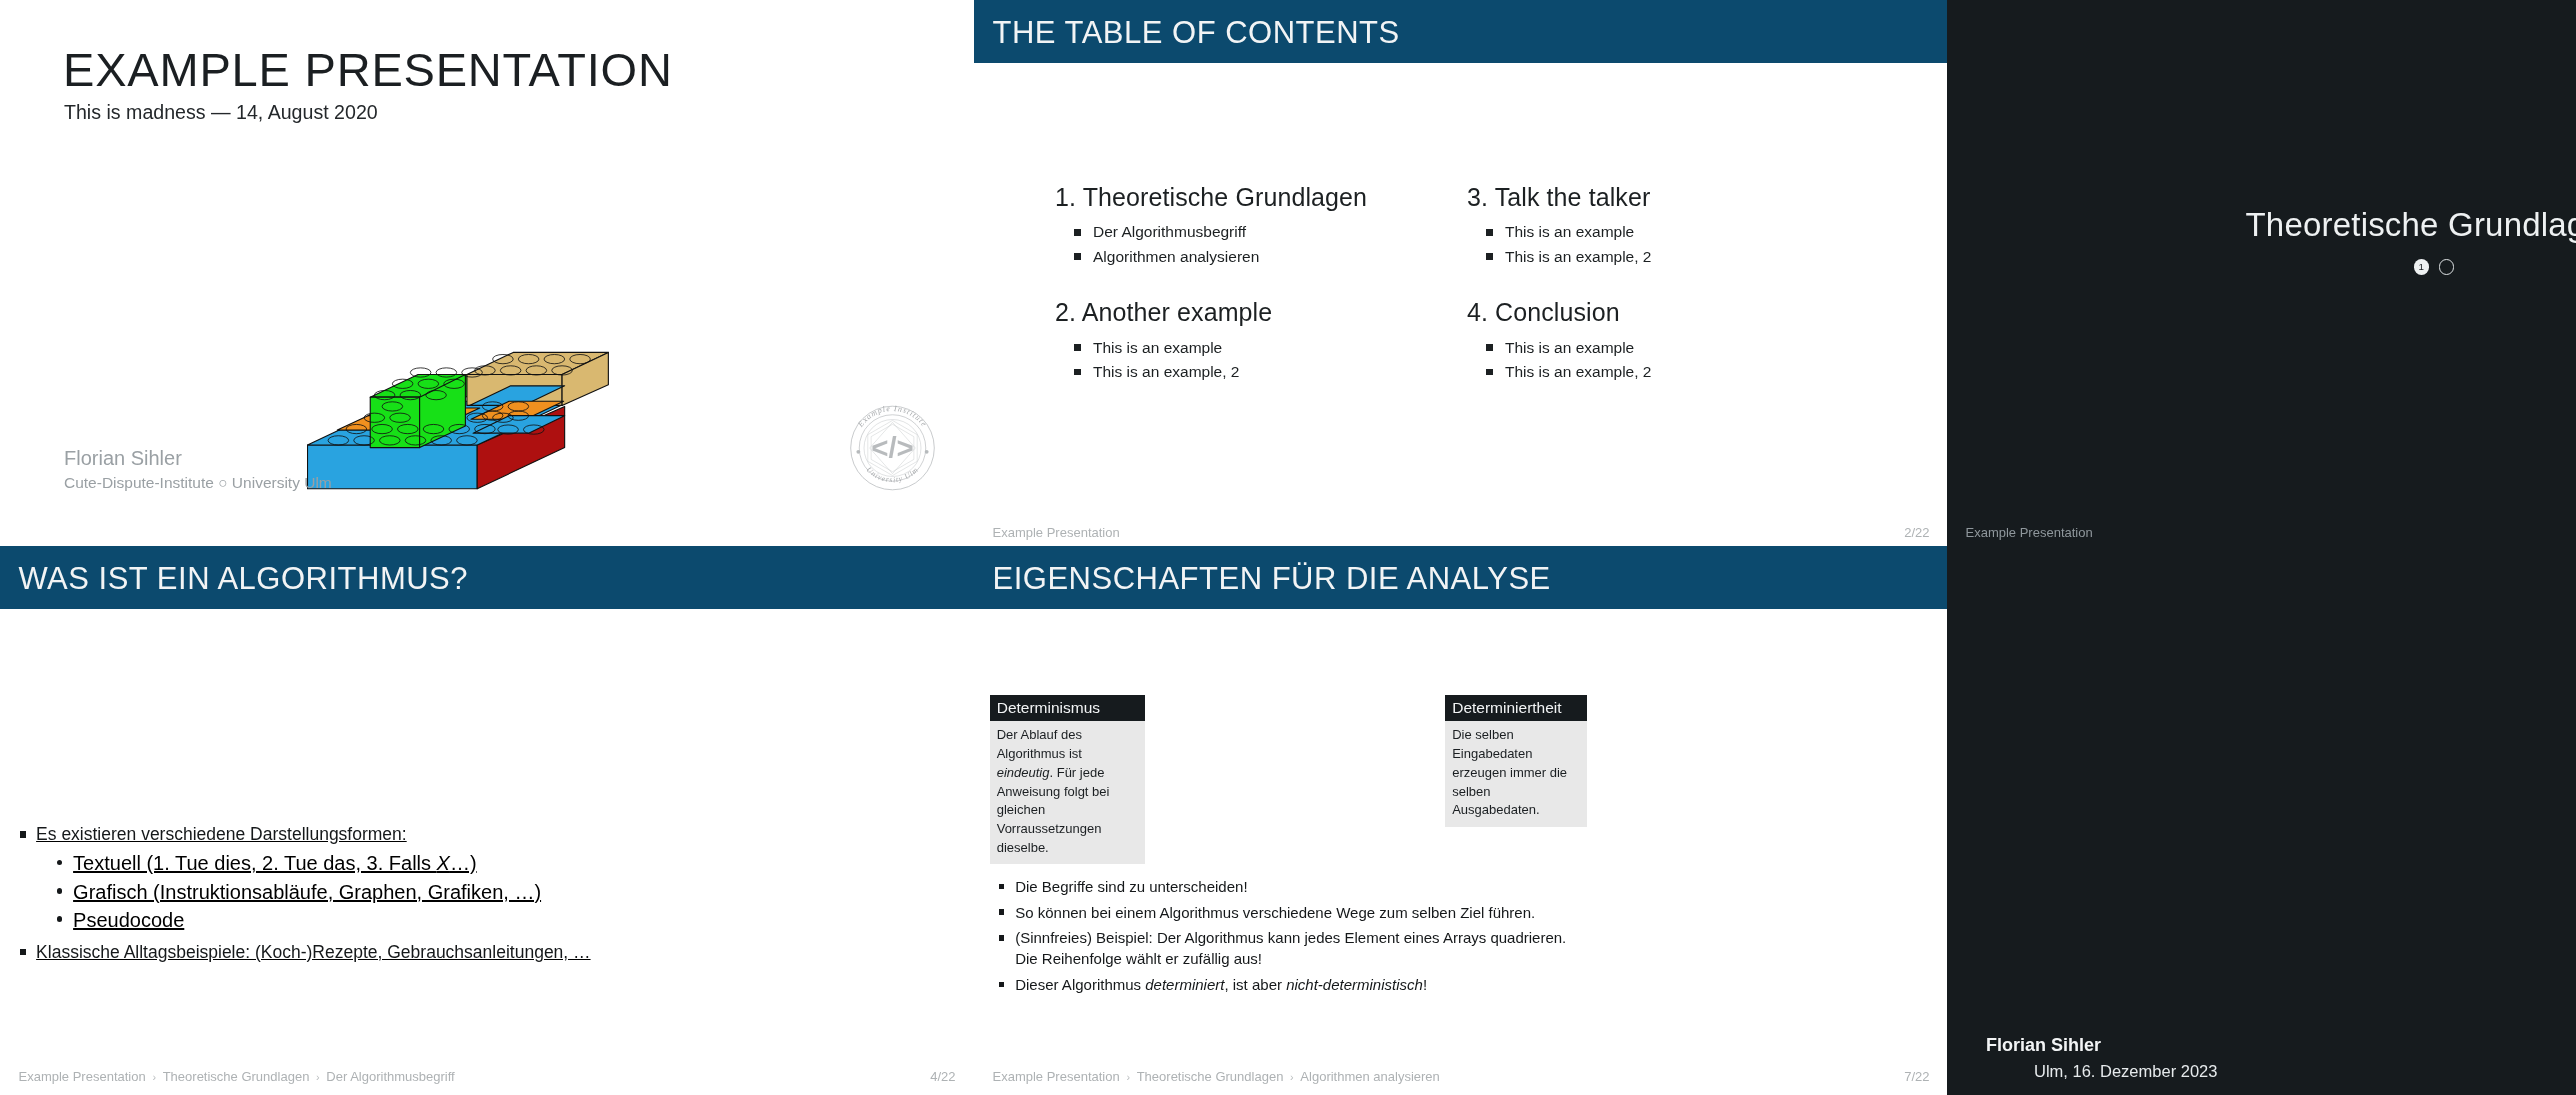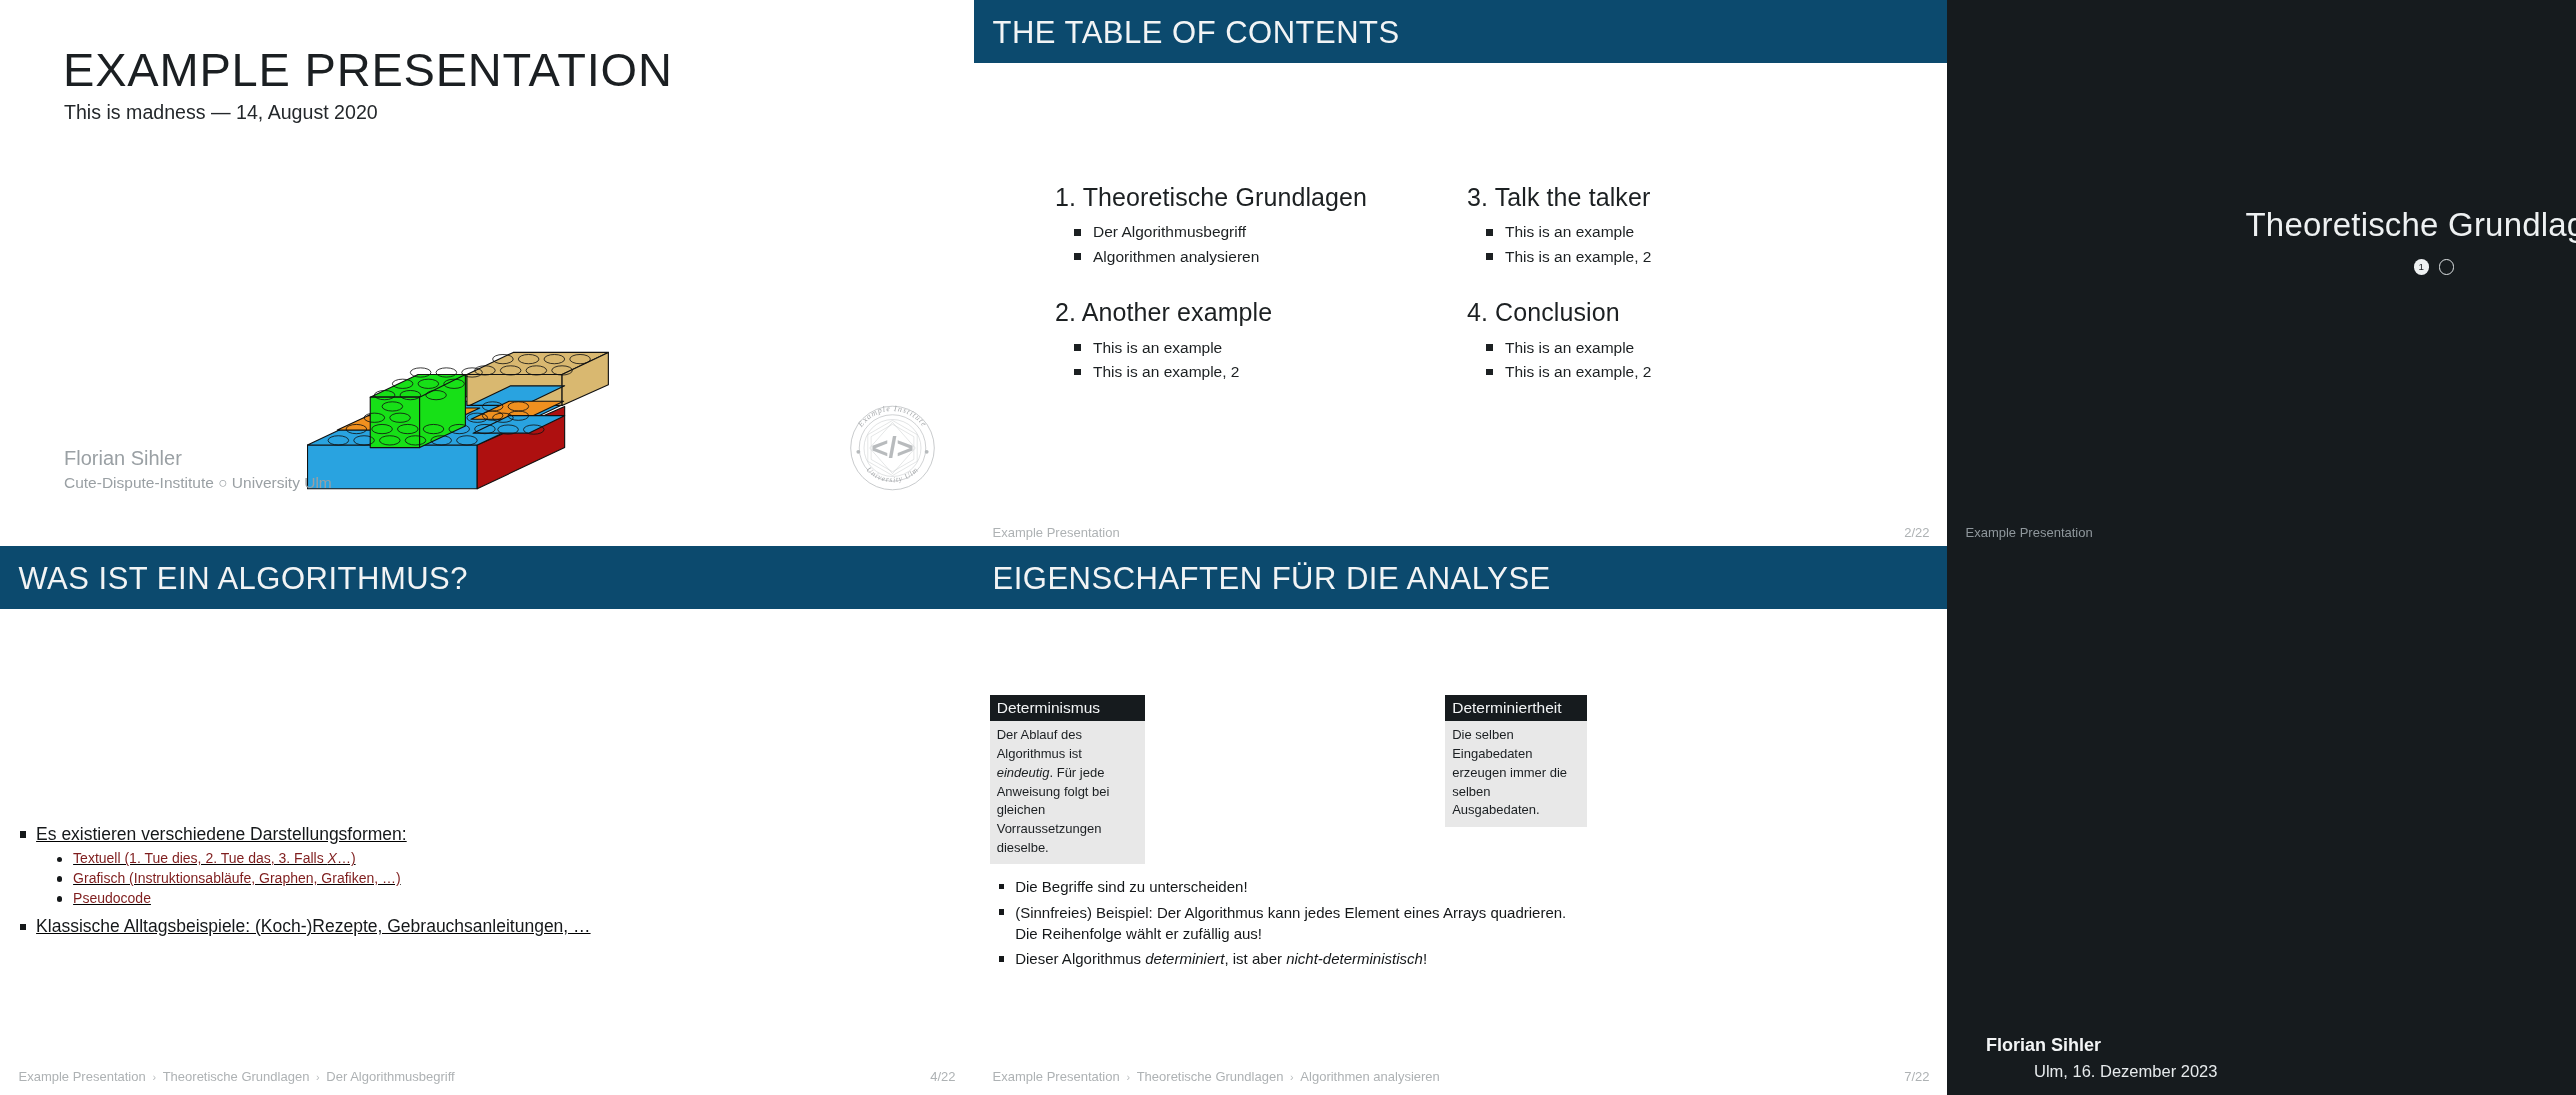--- a/index.html
+++ b/index.html
@@ -113,22 +113,22 @@
     position:relative;list-style:none;padding-left:20.6px;
     font-size:17.5px;font-weight:300;color:#15181a;line-height:1.44;
     margin-bottom:2.1px;white-space:nowrap;
   }
   .algolist{margin:0;padding:0;}
   .algolist > li::before{
     content:"";position:absolute;left:4.1px;top:.54em;width:6.2px;height:6.2px;background:#15181a;
   }
   .algolist ul{margin:2.1px 0 5.2px 0;padding:0;list-style:none;}
   .algolist ul li{
-    position:relative;padding-left:37px;font-size:14px;font-weight:300;
-    color:#7f1d1d;line-height:1.42;white-space:nowrap;
+    position:relative;padding-left:37px;font-size:20px;font-weight:300;
+    color:#000000;line-height:1.42;white-space:nowrap;
   }
   .algolist ul li::before{
     content:"";position:absolute;left:20.6px;top:.52em;width:5.7px;height:5.7px;
     border-radius:50%;background:#15181a;
   }
   .algolist i{font-style:italic;}
 
   
   #slide-eigen{left:974px;top:546px;width:974px;height:549px;}
   .cardrow{position:absolute;left:0;right:0;top:149px;}
@@ -380,20 +380,21 @@
         <div class="body"><span>Der Ablauf des Algorithmus ist </span><i>eindeutig</i><span>. Für jede Anweisung folgt bei gleichen Vorraussetzungen dieselbe.</span></div>
       </div>
       <div class="card k2">
         <div class="head">Determiniertheit</div>
         <div class="body">Die selben Eingabedaten erzeugen immer die selben Ausgabedaten.</div>
       </div>
     </div>
 
     <ul class="eigenlist">
       <li>Die Begriffe sind zu unterscheiden!</li>
+      <li>So können bei einem Algorithmus verschiedene Wege zum selben Ziel führen.</li>
       <li>(Sinnfreies) Beispiel: Der Algorithmus kann jedes Element eines Arrays quadrieren. Die Reihenfolge wählt er zufällig aus!</li>
       <li><span>Dieser Algorithmus </span><i>determiniert</i><span>, ist aber </span><i>nicht-deterministisch</i><span>!</span></li>
     </ul>
 
     <div class="footer">
       <div class="crumbs">
         <span>Example Presentation</span>
         <span class="sep">›</span>
         <span>Theoretische Grundlagen</span>
         <span class="sep">›</span>

